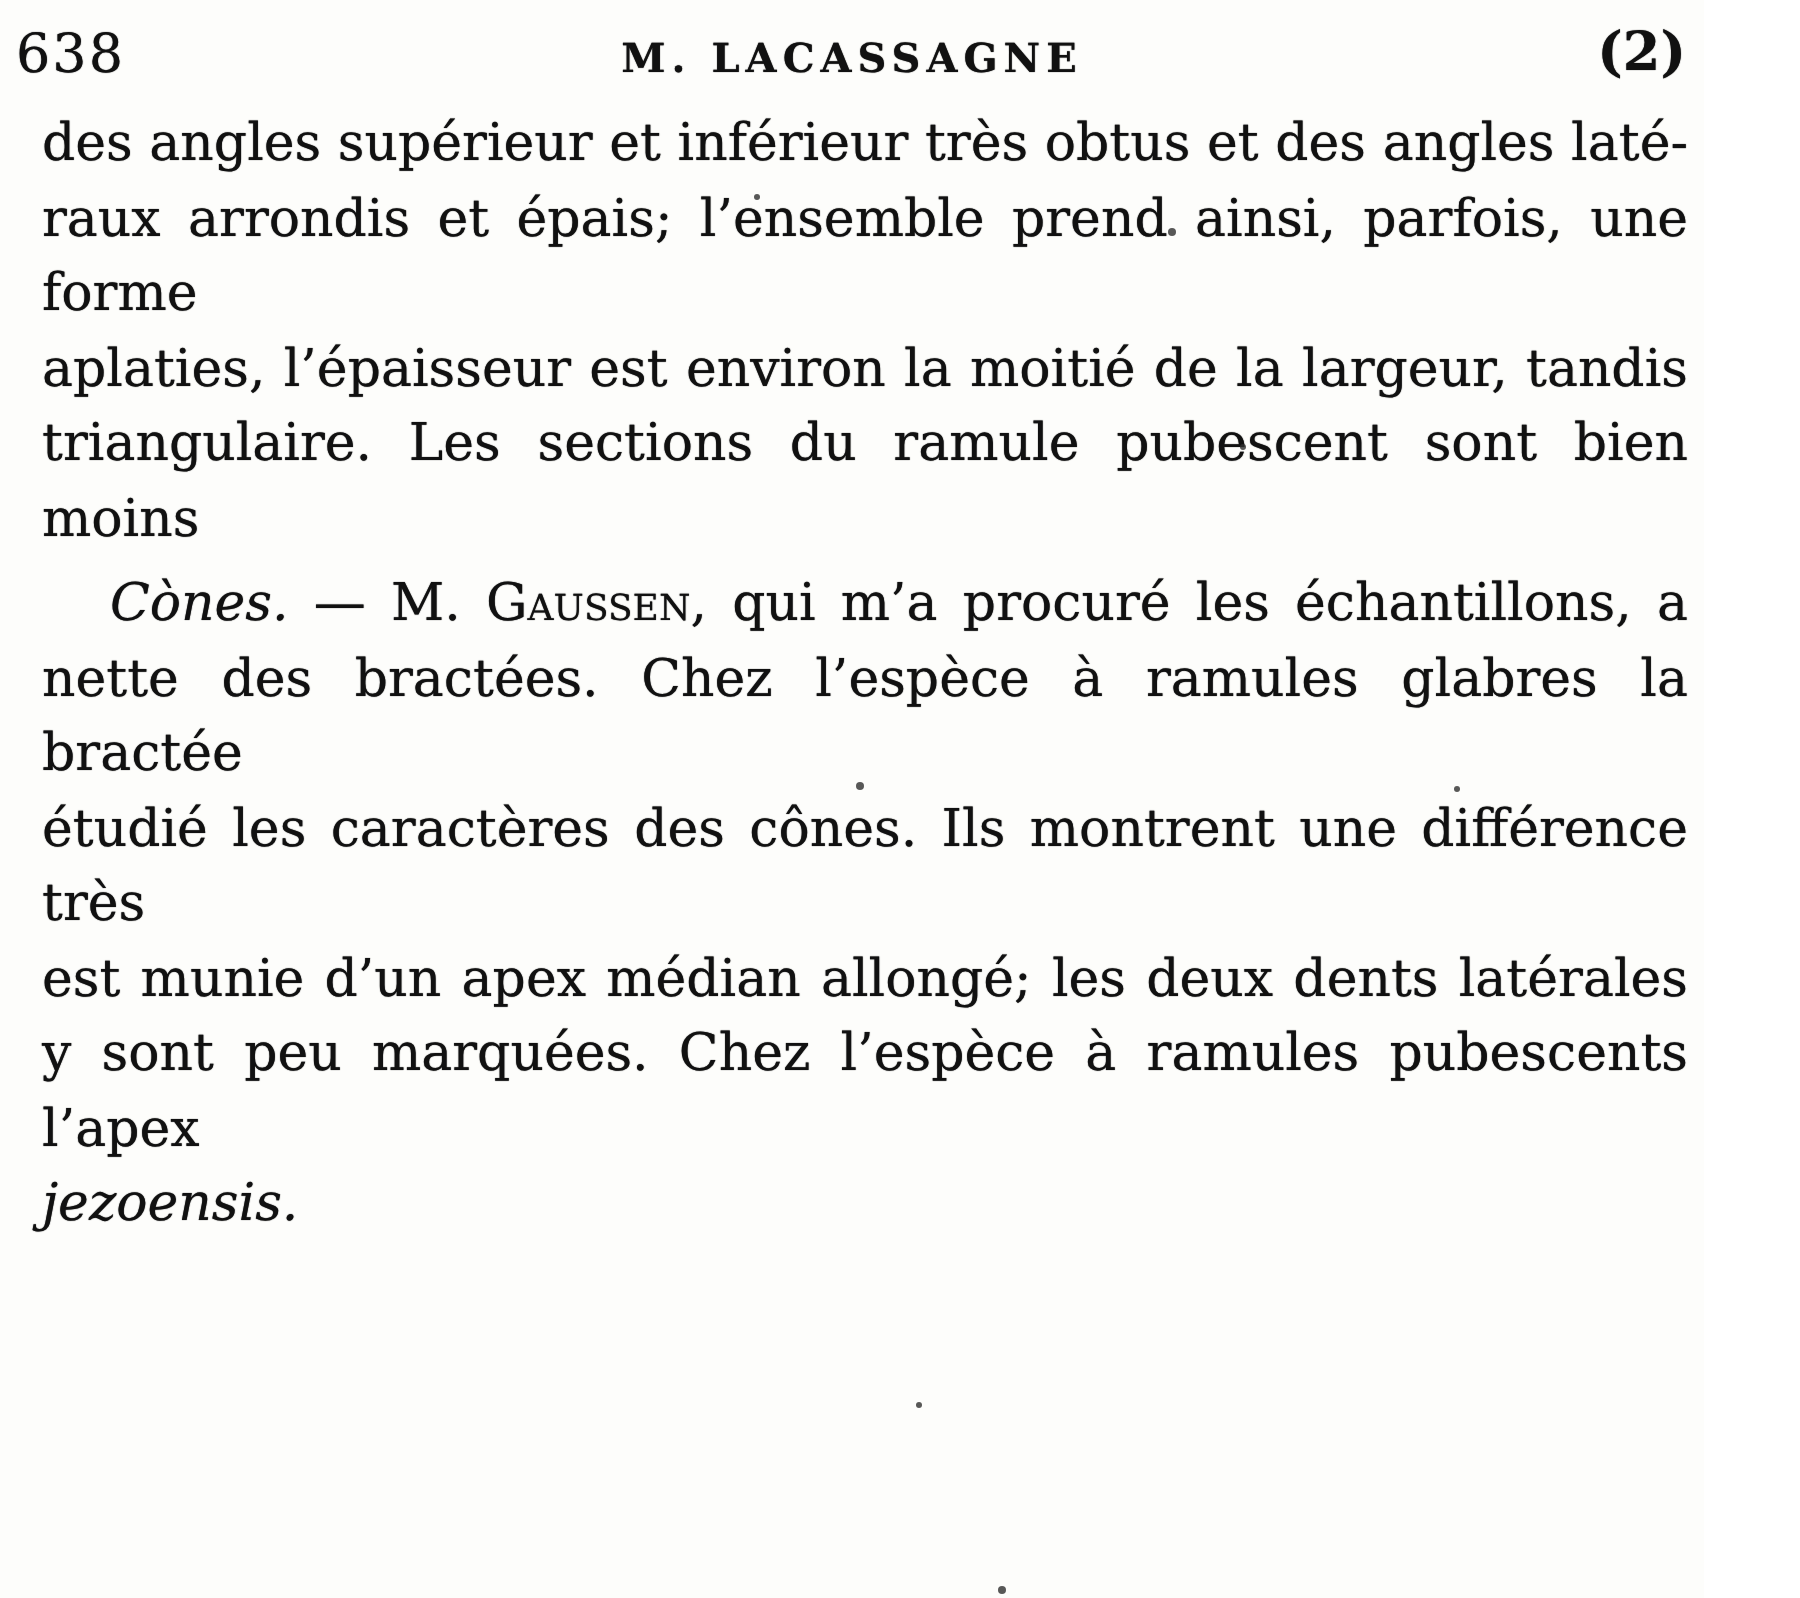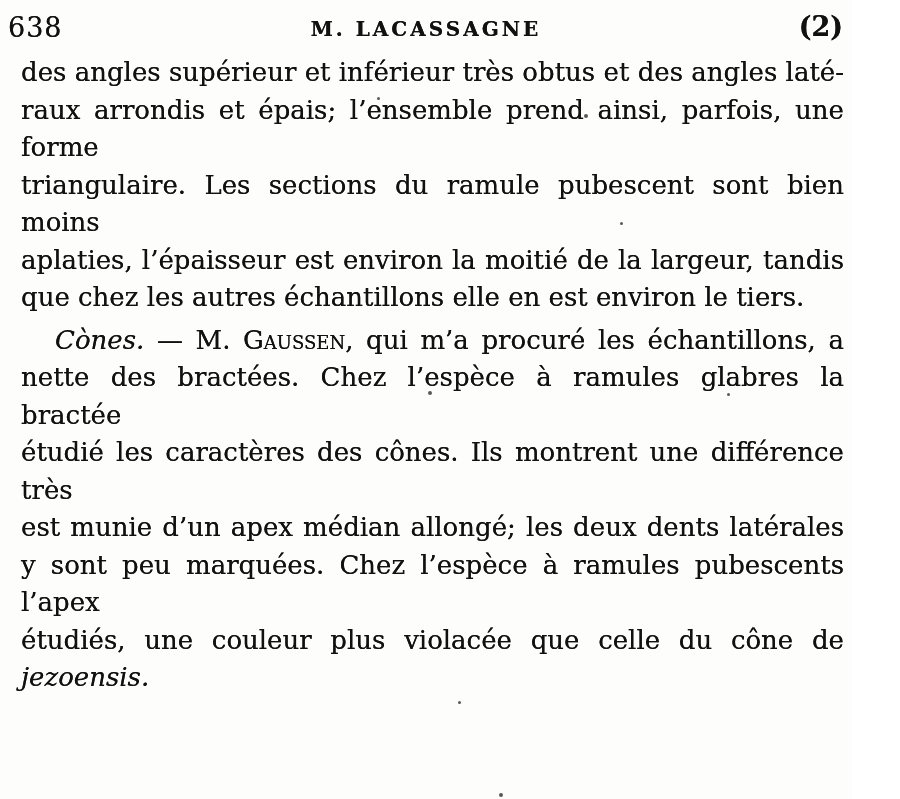--- a/index.html
+++ b/index.html
@@ -65,35 +65,33 @@
     <span class="folio">638</span>
     <span class="running-title">M. LACASSAGNE</span>
     <span class="issue">(2)</span>
   </header>
 
   <main class="body-text">
 
     <section class="para">
       <div class="line j">des angles supérieur et inférieur très obtus et des angles laté-</div>
       <div class="line j">raux arrondis et épais; l’ensemble prend ainsi, parfois, une forme</div>
+      <div class="line j">aplaties, l’épaisseur est environ la moitié de la largeur, tandis</div>
       <div class="line j">triangulaire. Les sections du ramule pubescent sont bien moins</div>
-      <div class="line j">aplaties, l’épaisseur est environ la moitié de la largeur, tandis</div>
-      <div class="line">que chez les autres échantillons elle en est environ le tiers.</div>
     </section>
 
 
     <section class="para gap-small">
       <div class="line j ind">
         <span class="it">Cònes.</span><span> — M. </span><span class="sc">Gaussen</span><span>, qui m’a procuré les échantillons, a</span>
       </div>
       <div class="line j">nette des bractées. Chez l’espèce à ramules glabres la bractée</div>
       <div class="line j">étudié les caractères des cônes. Ils montrent une différence très</div>
       <div class="line j">est munie d’un apex médian allongé; les deux dents latérales</div>
       <div class="line j">y sont peu marquées. Chez l’espèce à ramules pubescents l’apex</div>
-      <div class="line j">étudiés, une couleur plus violacée que celle du cône de</div>
       <div class="line it">jezoensis.</div>
     </section>
 
 
   </main>
 
   <span class="speck" style="left:377px; top:97px; width:3px; height:3px;"></span>
   <span class="speck" style="left:584px; top:114px; width:4px; height:4px;"></span>
   <span class="speck" style="left:620px; top:222px; width:3px; height:3px;"></span>
   <span class="speck" style="left:428px; top:391px; width:4px; height:4px;"></span>

